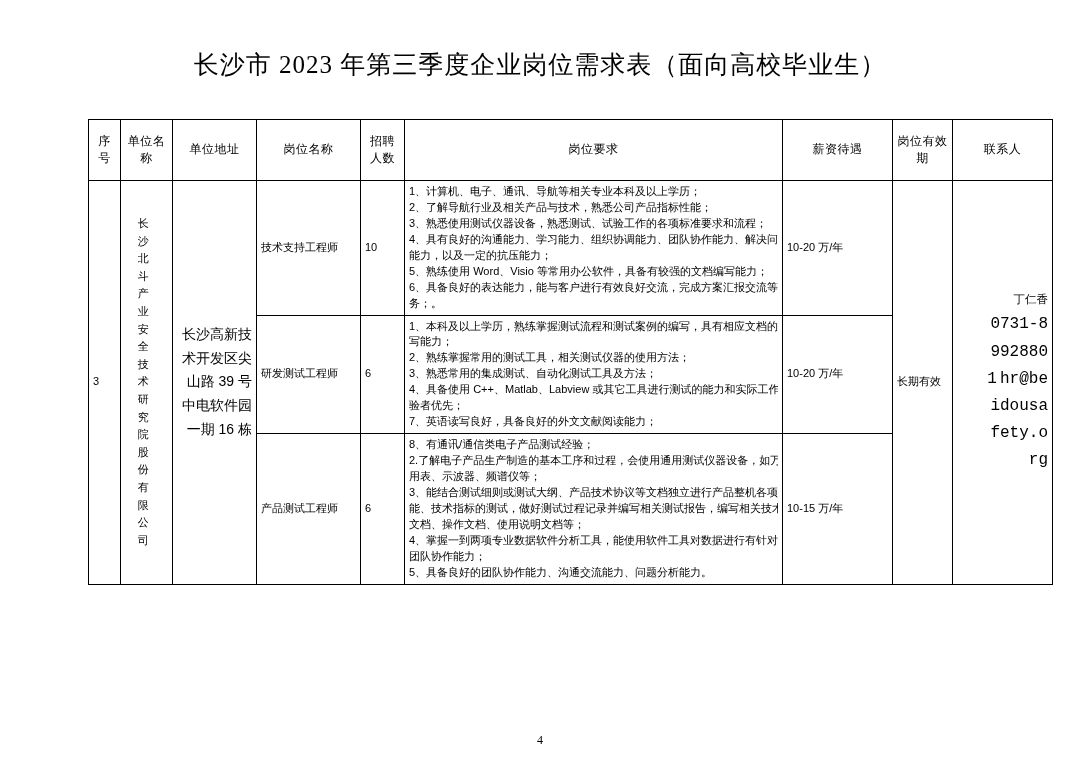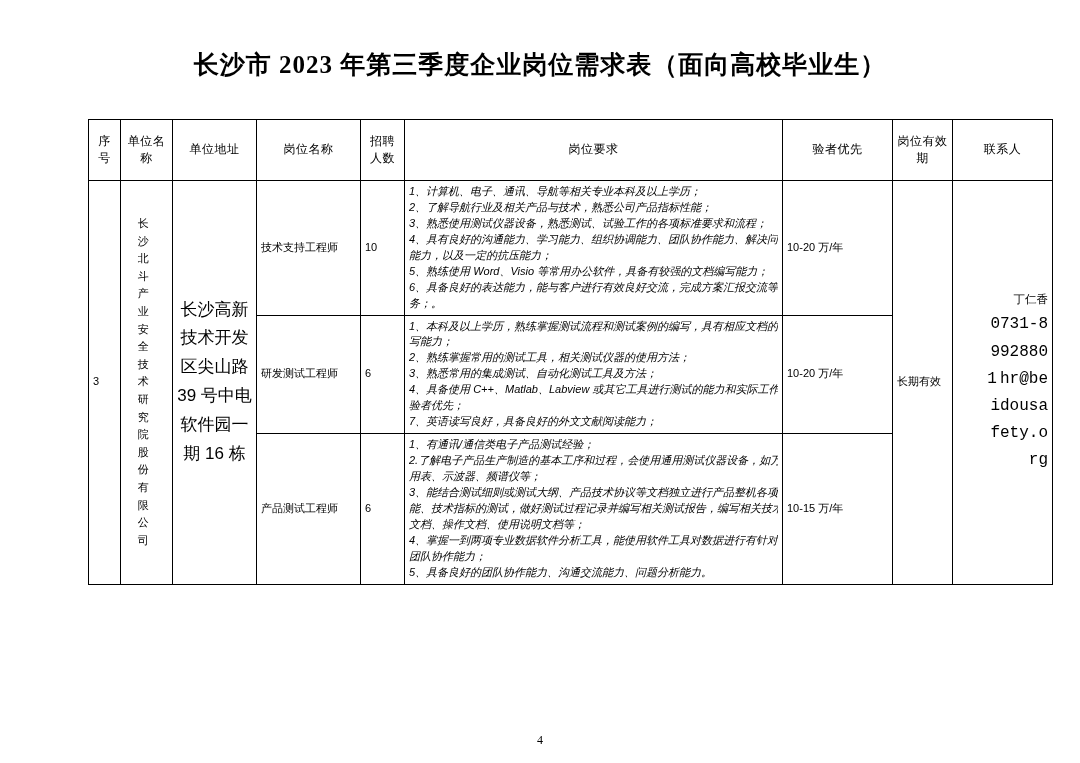--- a/index.html
+++ b/index.html
@@ -17,21 +17,21 @@
   .page {
     position: relative;
     width: 1080px;
     height: 763px;
     box-sizing: border-box;
   }
   .doc-title {
     text-align: center;
     font-family: "Liberation Serif", serif;
     font-size: 25px;
-    font-weight: bold;
+    font-weight: normal;
     letter-spacing: 1px;
     margin-top: 48px;
     margin-bottom: 0;
     color: #000;
   }
   .table-wrap {
     margin: 38px 88px 0 88px;
   }
   table.jobs {
     border-collapse: collapse;
@@ -53,36 +53,35 @@
     font-family: "Liberation Sans", sans-serif;
     letter-spacing: 0.5px;
   }
   td.center {
   }
   td.req {
     text-align: left;
     font-size: 11px;
     padding: 8px 8px 8px 10px;
     line-height: 1.75;
-    font-style: italic;
   }
   td.req .line {
     white-space: nowrap;
     overflow: hidden;
   }
   .unit-name {
     width: 1.6em;
     margin: 0 auto;
     word-break: break-all;
     line-height: 1.6;
   }
   .addr {
-    text-align: center;
+    text-align: right;
     line-height: 1.7;
-    font-size: 17px;
+    font-size: 14px;
   }
   .contact {
     text-align: right;
     line-height: 1.7;
     font-size: 11.5px;
     word-break: break-all;
     margin-left: 24px;
   }
   .contact .name {
     display: block;
@@ -132,21 +131,21 @@
           <col class="c-contact">
       </colgroup>
       <thead>
         <tr>
           <th class="hdr">序号</th>
           <th class="hdr">单位名称</th>
           <th class="hdr">单位地址</th>
           <th class="hdr">岗位名称</th>
           <th class="hdr">招聘人数</th>
           <th class="hdr">岗位要求</th>
-          <th class="hdr">验者优先</th>
+          <th class="hdr">薪资待遇</th>
           <th class="hdr">岗位有效期</th>
           <th class="hdr">联系人</th>
         </tr>
       </thead>
       <tbody>
         <tr>
           <td class="center" rowspan="3">3</td>
           <td rowspan="3">
             <div class="unit-name">长沙北斗产业安全技术研究院股份有限公司</div>
           </td>
@@ -186,21 +185,21 @@
             <div class="line">4、具备使用 C++、Matlab、Labview 或其它工具进行测试的能力和实际工作经</div>
             <div class="line">验者优先；</div>
             <div class="line">7、英语读写良好，具备良好的外文文献阅读能力；</div>
           </td>
           <td class="center">10-20 万/年</td>
         </tr>
         <tr>
           <td class="center">产品测试工程师</td>
           <td class="center">6</td>
           <td class="req">
-            <div class="line">1、有通讯/通信类电子产品测试经验；</div>
+            <div class="line">8、有通讯/通信类电子产品测试经验；</div>
             <div class="line">2.了解电子产品生产制造的基本工序和过程，会使用通用测试仪器设备，如万</div>
             <div class="line">用表、示波器、频谱仪等；</div>
             <div class="line">3、能结合测试细则或测试大纲、产品技术协议等文档独立进行产品整机各项功</div>
             <div class="line">能、技术指标的测试，做好测试过程记录并编写相关测试报告，编写相关技术</div>
             <div class="line">文档、操作文档、使用说明文档等；</div>
             <div class="line">4、掌握一到两项专业数据软件分析工具，能使用软件工具对数据进行有针对性</div>
             <div class="line">团队协作能力；</div>
             <div class="line">5、具备良好的团队协作能力、沟通交流能力、问题分析能力。</div>
           </td>
           <td class="center">10-15 万/年</td>

